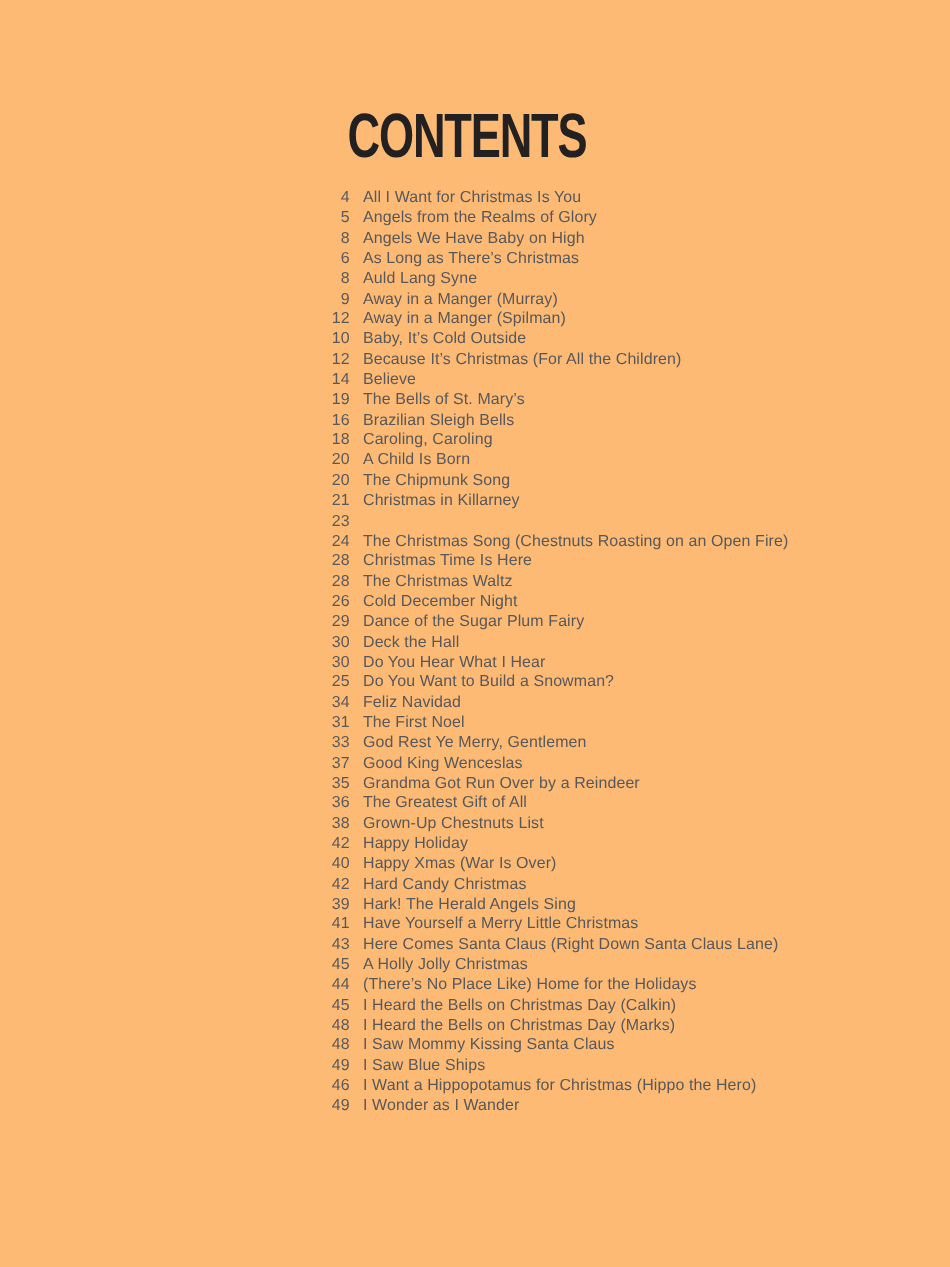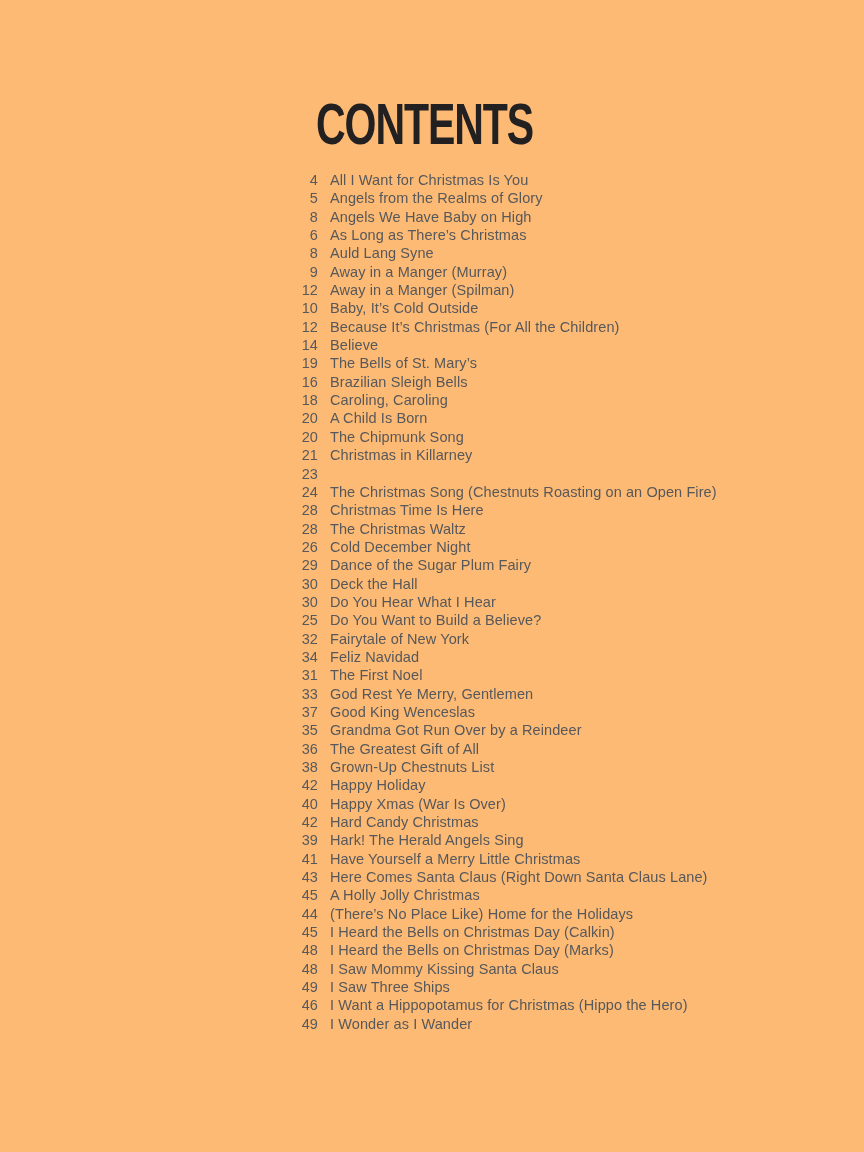--- a/index.html
+++ b/index.html
@@ -179,27 +179,23 @@
     <span class="toc-song-title">Deck the Hall</span>
   </div>
 
   <div class="toc-row">
     <span class="toc-page-num">30</span>
     <span class="toc-song-title">Do You Hear What I Hear</span>
   </div>
 
   <div class="toc-row">
     <span class="toc-page-num">25</span>
-    <span class="toc-song-title">Do You Want to Build a Believe?</span>
-  </div>
-
-  <div class="toc-row">
-    <span class="toc-page-num">32</span>
-    <span class="toc-song-title">Fairytale of New York</span>
-  </div>
+    <span class="toc-song-title">Do You Want to Build a Snowman?</span>
+  </div>
+
 
   <div class="toc-row">
     <span class="toc-page-num">34</span>
     <span class="toc-song-title">Feliz Navidad</span>
   </div>
 
   <div class="toc-row">
     <span class="toc-page-num">31</span>
     <span class="toc-song-title">The First Noel</span>
   </div>
@@ -279,21 +275,21 @@
     <span class="toc-song-title">I Heard the Bells on Christmas Day (Marks)</span>
   </div>
 
   <div class="toc-row">
     <span class="toc-page-num">48</span>
     <span class="toc-song-title">I Saw Mommy Kissing Santa Claus</span>
   </div>
 
   <div class="toc-row">
     <span class="toc-page-num">49</span>
-    <span class="toc-song-title">I Saw Three Ships</span>
+    <span class="toc-song-title">I Saw Blue Ships</span>
   </div>
 
   <div class="toc-row">
     <span class="toc-page-num">46</span>
     <span class="toc-song-title">I Want a Hippopotamus for Christmas (Hippo the Hero)</span>
   </div>
 
   <div class="toc-row">
     <span class="toc-page-num">49</span>
     <span class="toc-song-title">I Wonder as I Wander</span>

